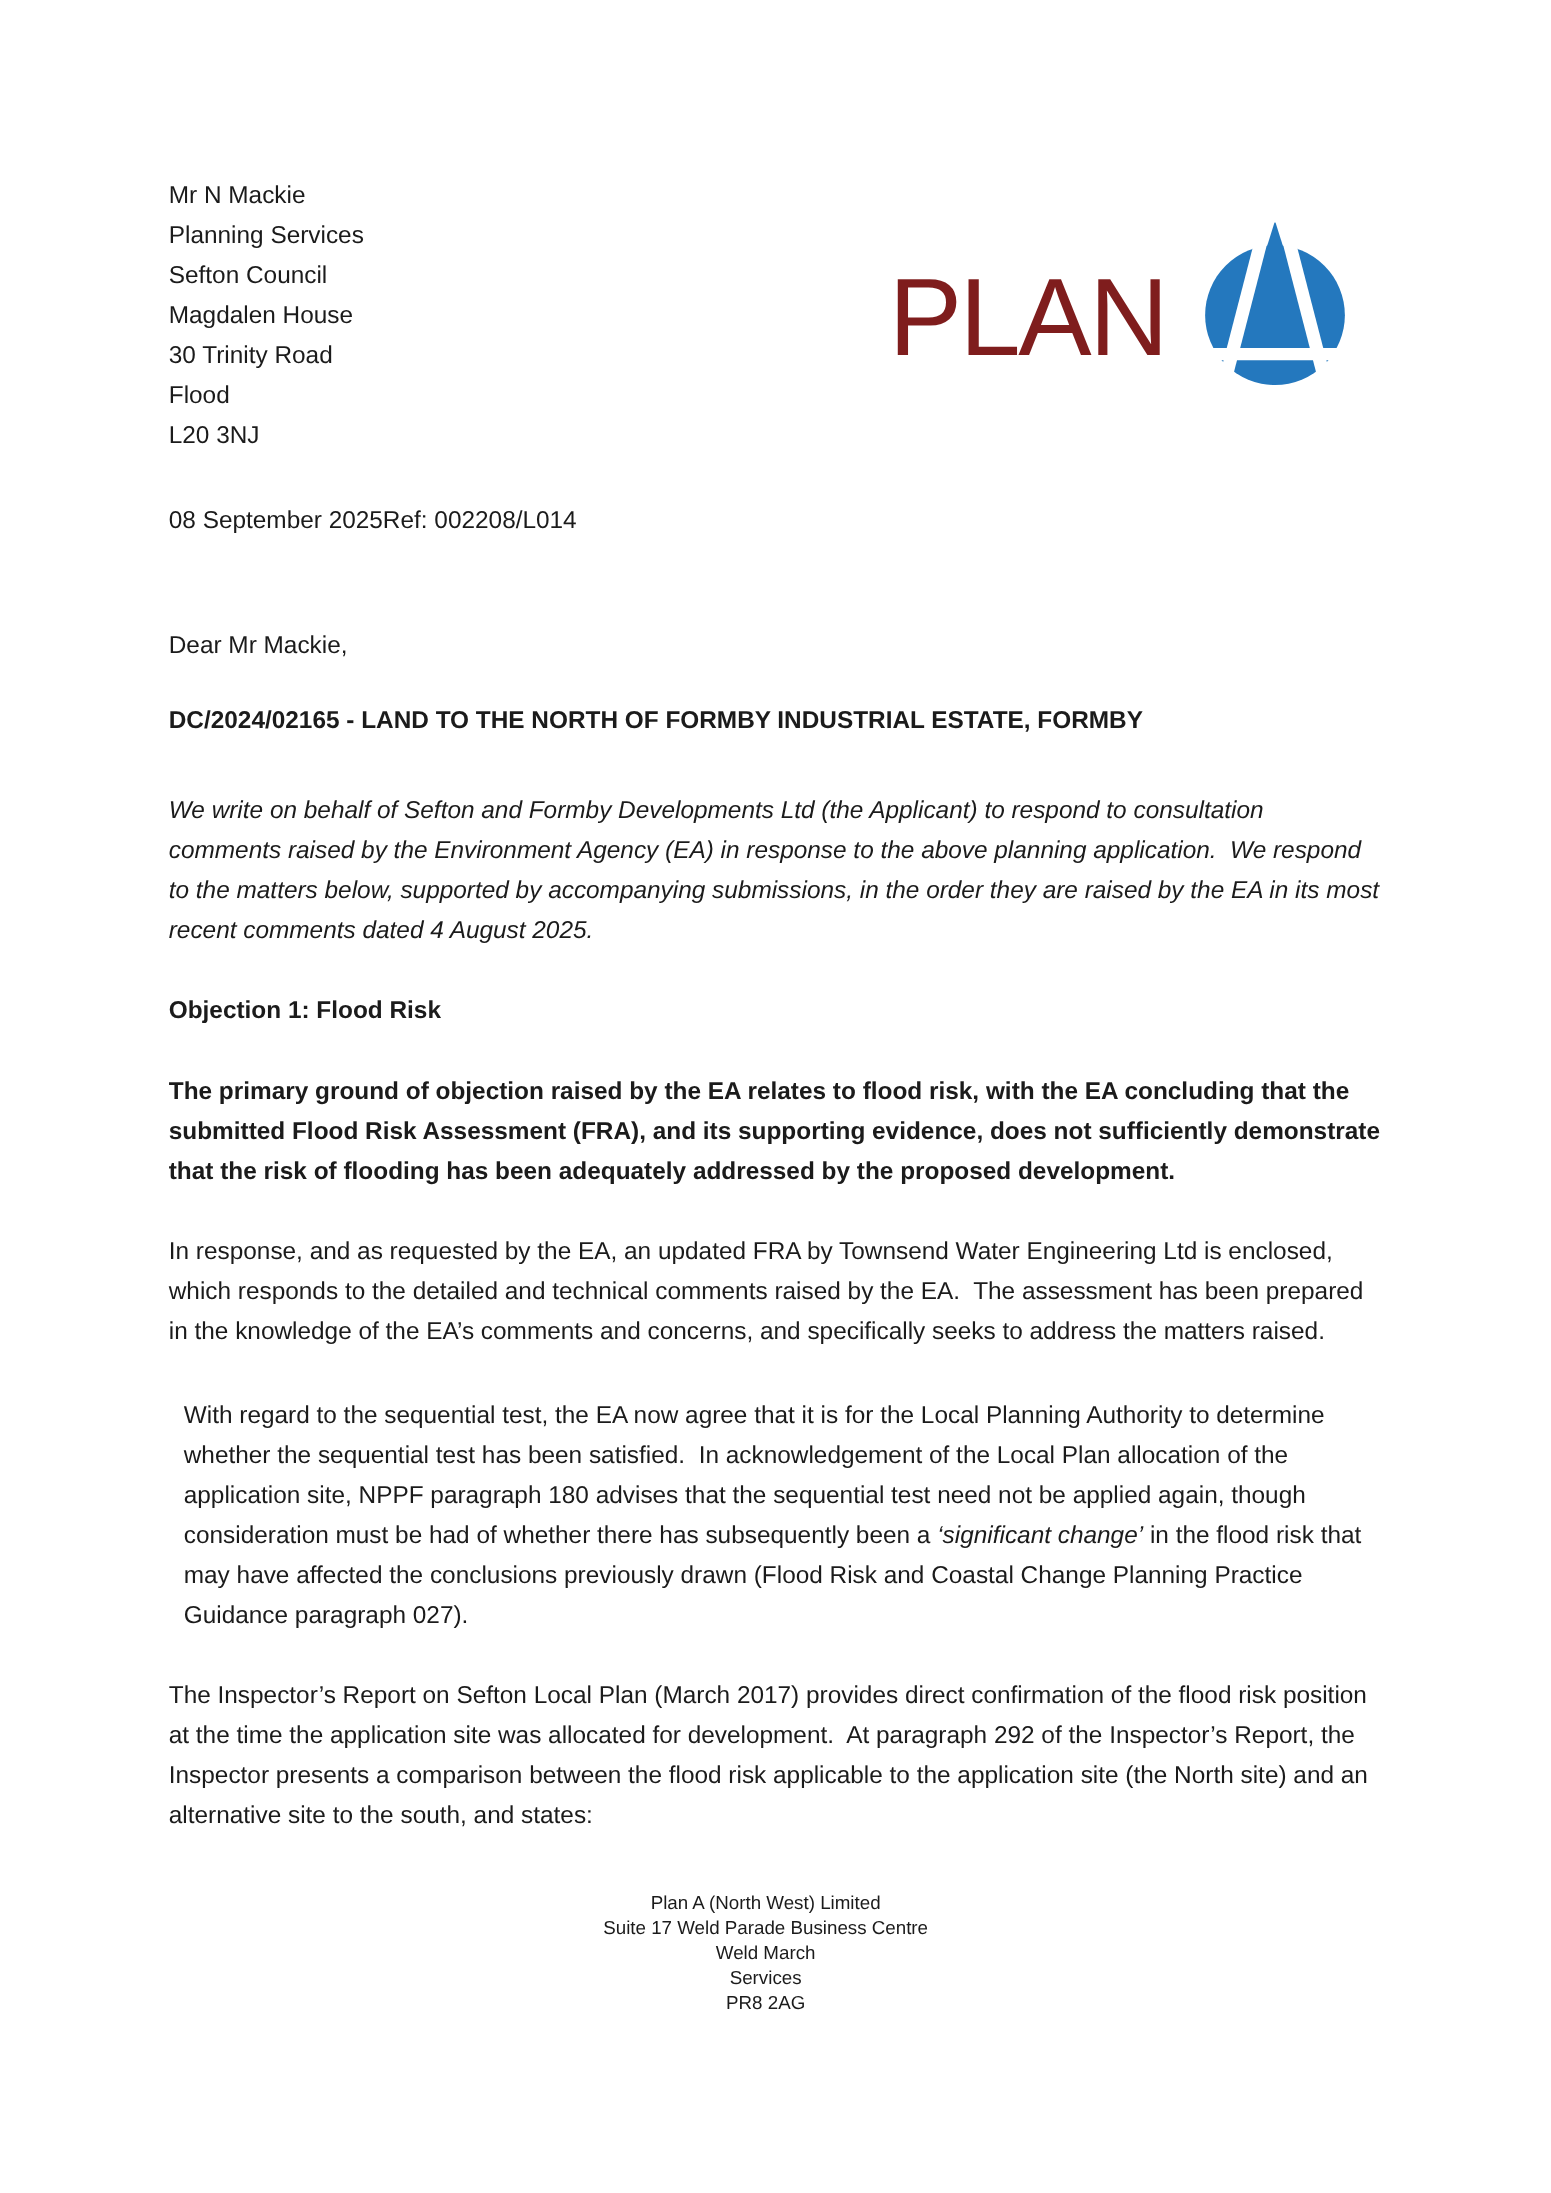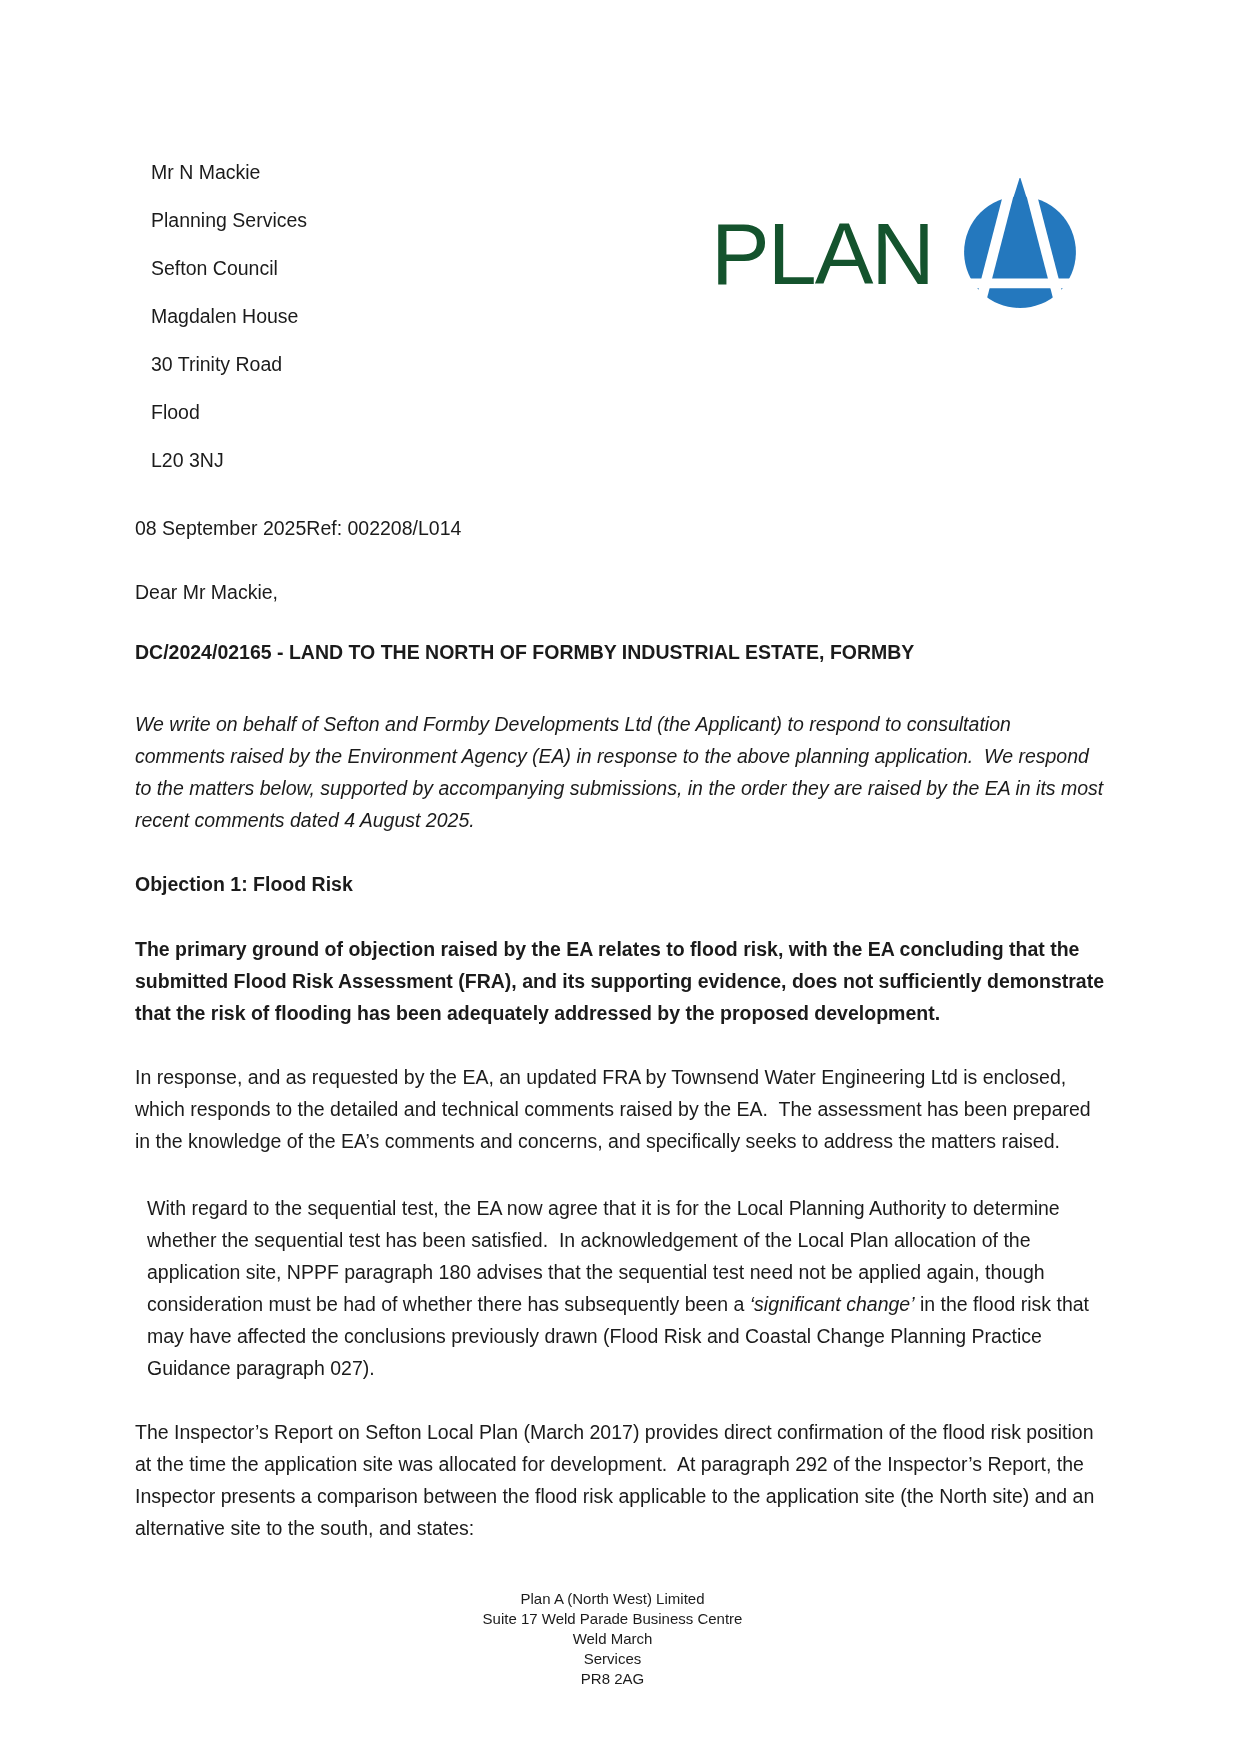--- a/index.html
+++ b/index.html
@@ -18,48 +18,48 @@
     box-sizing: border-box;
     padding: 140px 136px 0 135px;
     overflow: hidden;
   }
   .body-text {
     font-size: 19.5px;
     line-height: 32px;
     white-space: pre-wrap;
     margin: 0;
   }
-  .address-line { font-size: 19.5px; line-height: 32px; margin: 16px; }
+  .address-line { font-size: 19.5px; line-height: 32px; margin: 0; }
 
   .logo {
     position: absolute;
     top: 178px;
     left: 711px;
     height: 132px;
     display: flex;
     align-items: flex-start;
   }
   .logo-wordmark {
     font-size: 88px;
     line-height: 1;
     margin-top: 32px;
     font-weight: 500;
     letter-spacing: -2px;
-    color: #14532d;
+    color: #7f1d1d;
   }
   .logo-a {
     margin-left: 22px;
     display: block;
   }
 
   .dateline {
     margin-top: 36px;
     display: flex;
   }
-  .salutation   { margin-top: 32px; }
+  .salutation   { margin-top: 68px; }
   .subject      { margin-top: 28px; font-weight: bold; }
   .para-1       { margin-top: 40px; font-style: italic; }
   .obj-heading  { margin-top: 32px; font-weight: bold; }
   .para-2       { margin-top: 33px; font-weight: bold; }
   .para-3       { margin-top: 32px; }
   .para-4       { margin-top: 35px; margin-left: 12px; }
   .para-5       { margin-top: 32px; }
   .italic-seg   { font-style: italic; }
 
   .sender-block {

